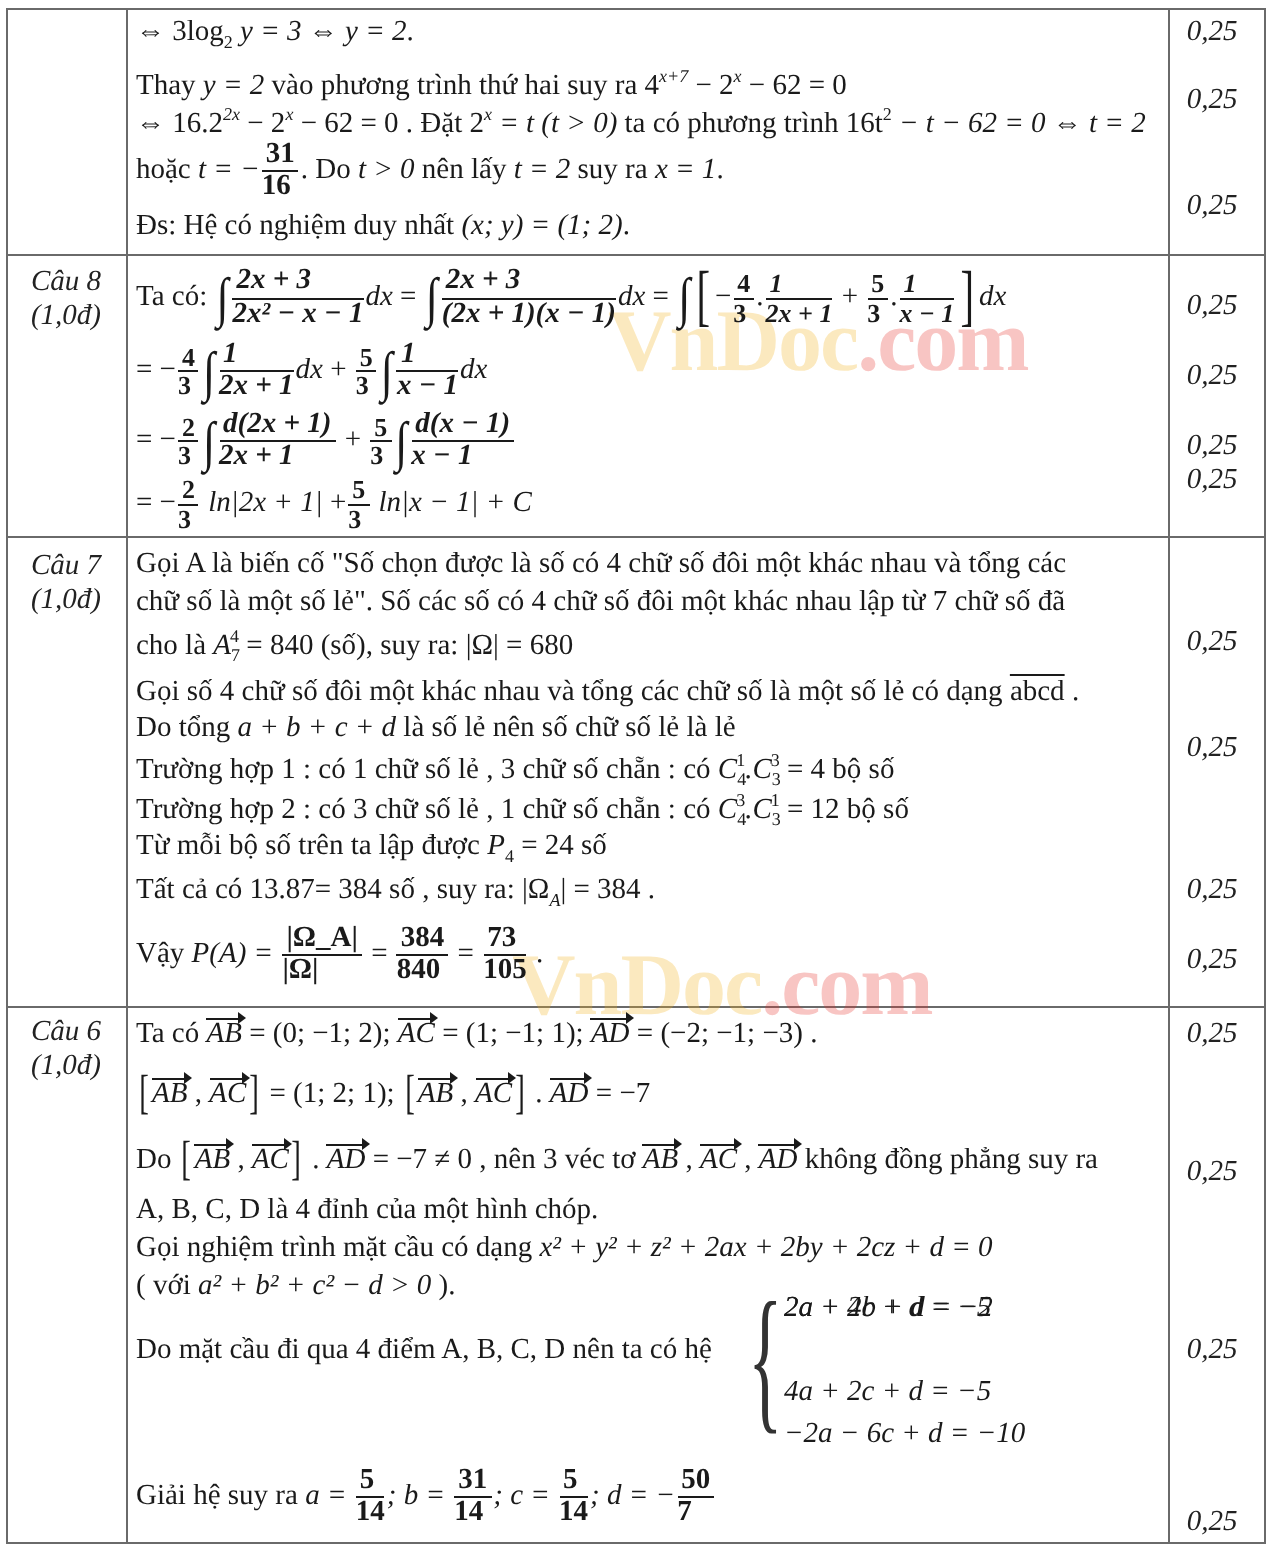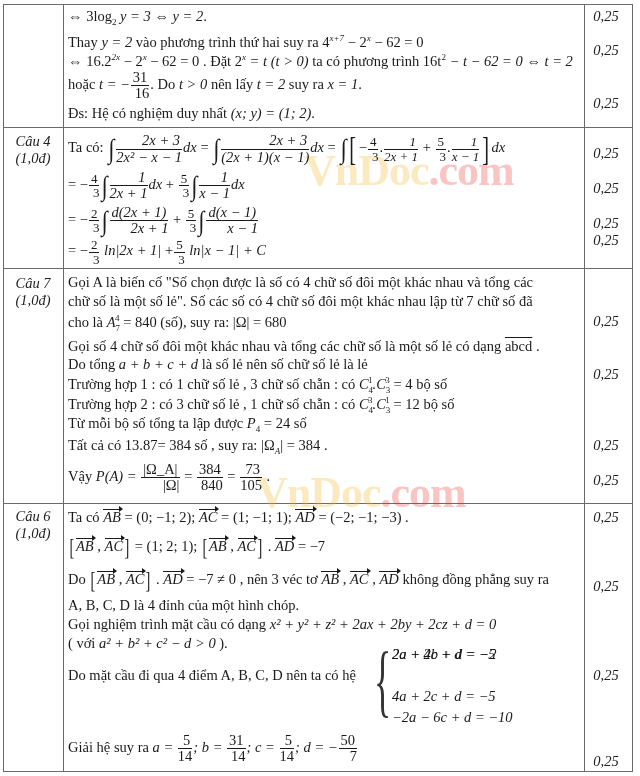--- a/index.html
+++ b/index.html
@@ -5,21 +5,21 @@
   * { box-sizing: border-box; margin: 0; padding: 0; }
   html, body { width: 640px; height: 776px; background: #ffffff; overflow: hidden; }
   body { font-family: "Liberation Serif", serif; color: #1a1a1a; font-size: 14px; position: relative; }
   .sheet { position: absolute; left: 3px; top: 4px; width: 630px; height: 768px; border: 1.5px solid #6a6a6a; }
   .vline { position: absolute; top: 0; bottom: 0; width: 0; border-left: 1.5px solid #6a6a6a; }
   .hline { position: absolute; left: 0; right: 0; height: 0; border-top: 1.5px solid #6a6a6a; }
   .q-label { position: absolute; left: 0; width: 60px; text-align: center; font-style: italic; font-size: 14.5px; line-height: 17px; color: #222; }
   .score { position: absolute; left: 583px; width: 46px; text-align: center; font-style: italic; font-size: 14.5px; color: #222; }
   .line { position: absolute; left: 68px; white-space: nowrap; font-size: 14.5px; color: #1a1a1a; }
   .m { font-style: italic; }
-  .frac { display: inline-block; vertical-align: middle; text-align: right; line-height: 1.05; margin: 0 1px; }
+  .frac { display: inline-block; vertical-align: middle; text-align: left; line-height: 1.05; margin: 0 1px; font-weight: bold; }
   .frac > span { display: block; }
   .frac > span.num { border-bottom: 1px solid #1a1a1a; padding: 0 2px; }
   .frac.small { font-size: 13px; }
   .ov { text-decoration: overline; }
   .vec { position: relative; display: inline-block; font-style: italic; }
   .vec::before { content: ""; position: absolute; left: 0; right: 0; top: 0px; border-top: 1px solid #1a1a1a; }
   .vec::after { content: ""; position: absolute; right: -2px; top: -3px; border-left: 4px solid #1a1a1a; border-top: 3px solid transparent; border-bottom: 3px solid transparent; }
   .int { font-size: 22px; vertical-align: middle; display: inline-block; transform: scaleY(1.25); margin: 0 1px; }
   .bigbr { font-size: 34px; vertical-align: middle; display: inline-block; font-weight: 200; transform: scaleX(0.6); }
   .brace { position: absolute; font-size: 80px; line-height: 80px; transform: scaleX(0.45); transform-origin: left; color: #333; }
@@ -60,21 +60,21 @@
   <div class="line" style="top:105px">
     <span>Đs: Hệ có nghiệm duy nhất </span><span class="m">(x; y) = (1; 2)</span><span>.</span>
   </div>
   <div class="score" style="top:8px">0,25</div>
   <div class="score" style="top:42px">0,25</div>
   <div class="score" style="top:95px">0,25</div>
 </div>
 
 <div>
   <div class="q-label" style="left:3px; top:133px">
-    <div>Câu 4</div>
+    <div>Câu 8</div>
     <div>(1,0đ)</div>
   </div>
   <div class="line" style="top:130px">
     <span>Ta có: </span><span class="int">∫</span><span class="frac m"><span class="num">2x + 3</span><span>2x² − x − 1</span></span><span class="m">dx</span><span> = </span><span class="int">∫</span><span class="frac m"><span class="num">2x + 3</span><span>(2x + 1)(x − 1)</span></span><span class="m">dx</span><span> = </span><span class="int">∫</span><span class="bigbr">[</span><span>−</span><span class="frac small"><span class="num">4</span><span>3</span></span><span>.</span><span class="frac small m"><span class="num">1</span><span>2x + 1</span></span><span> + </span><span class="frac small"><span class="num">5</span><span>3</span></span><span>.</span><span class="frac small m"><span class="num">1</span><span>x − 1</span></span><span class="bigbr">]</span><span class="m">dx</span>
   </div>
   <div class="line" style="top:170px">
     <span>= −</span><span class="frac small"><span class="num">4</span><span>3</span></span><span class="int">∫</span><span class="frac m"><span class="num">1</span><span>2x + 1</span></span><span class="m">dx</span><span> + </span><span class="frac small"><span class="num">5</span><span>3</span></span><span class="int">∫</span><span class="frac m"><span class="num">1</span><span>x − 1</span></span><span class="m">dx</span>
   </div>
   <div class="line" style="top:205px">
     <span>= −</span><span class="frac small"><span class="num">2</span><span>3</span></span><span class="int">∫</span><span class="frac m"><span class="num">d(2x + 1)</span><span>2x + 1</span></span><span> + </span><span class="frac small"><span class="num">5</span><span>3</span></span><span class="int">∫</span><span class="frac m"><span class="num">d(x − 1)</span><span>x − 1</span></span>
@@ -104,21 +104,21 @@
   <div class="line" style="top:356px">
     <span>Do tổng </span><span class="m">a + b + c + d</span><span>  là số lẻ nên số chữ số lẻ là lẻ</span>
   </div>
   <div class="line" style="top:375px">
     <span>Trường hợp 1 : có 1 chữ số lẻ , 3 chữ số chẵn : có </span><span class="m">C</span><sub>4</sub><sup style="margin-left:-5px">1</sup><span class="m">.C</span><sub>3</sub><sup style="margin-left:-5px">3</sup><span> = 4</span><span> bộ số</span>
   </div>
   <div class="line" style="top:395px">
     <span>Trường hợp 2 : có 3 chữ số lẻ , 1 chữ số chẵn : có </span><span class="m">C</span><sub>4</sub><sup style="margin-left:-5px">3</sup><span class="m">.C</span><sub>3</sub><sup style="margin-left:-5px">1</sup><span> = 12</span><span>  bộ số</span>
   </div>
   <div class="line" style="top:415px">
-    <span>Từ mỗi bộ số tổng ta lập được </span><span class="m">P</span><sub>4</sub><span> = 24</span><span>  số</span>
+    <span>Từ mỗi bộ số trên ta lập được </span><span class="m">P</span><sub>4</sub><span> = 24</span><span>  số</span>
   </div>
   <div class="line" style="top:437px">
     <span>Tất cả có  13.87= 384 số  , suy ra: </span><span>|Ω</span><sub class="m">A</sub><span>| = 384</span><span> .</span>
   </div>
   <div class="line" style="top:462px">
     <span>Vậy </span><span class="m">P(A) = </span><span class="frac"><span class="num">|Ω_A|</span><span>|Ω|</span></span><span> = </span><span class="frac"><span class="num">384</span><span>840</span></span><span> = </span><span class="frac"><span class="num">73</span><span>105</span></span><span> .</span>
   </div>
   <div class="score" style="top:313px">0,25</div>
   <div class="score" style="top:366px">0,25</div>
   <div class="score" style="top:437px">0,25</div>

